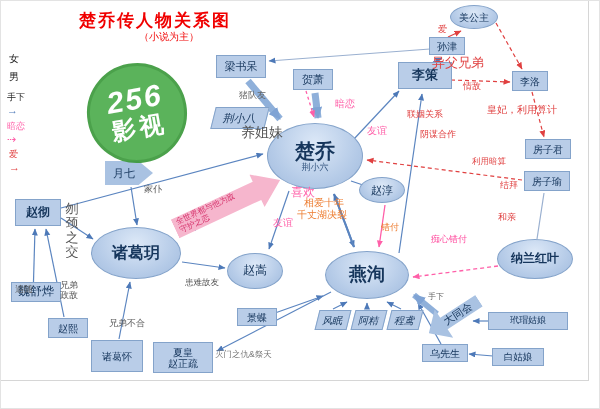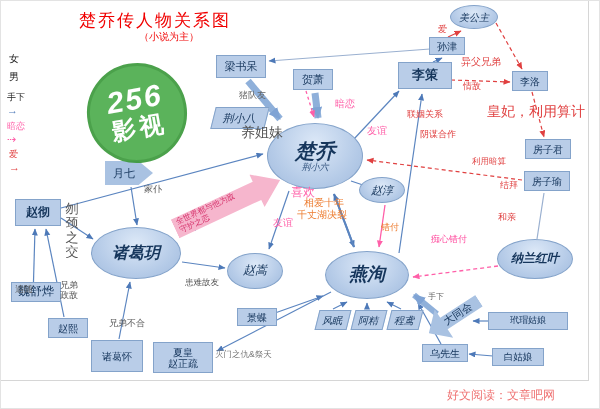--- a/index.html
+++ b/index.html
@@ -1,27 +1,27 @@
 <!DOCTYPE html>
 <html><head>
 <meta charset="utf-8">
 <style>
   html,body{margin:0;padding:0;background:#fff;font-family:"Liberation Sans","DejaVu Sans",sans-serif;}
   #stage{position:relative;width:600px;height:409px;background:#fff;overflow:hidden;border:1px solid #e3e3e3;box-sizing:border-box;}
   #canvas-edge{position:absolute;left:0;top:0;width:587px;height:379px;border-right:1px solid #d6d6d6;border-bottom:1px solid #d6d6d6;z-index:0;}
   .node{position:absolute;box-sizing:border-box;display:flex;flex-direction:column;align-items:center;justify-content:center;
         background:#b9cde8;border:1px solid #84a3ca;color:#16365c;z-index:2;text-align:center;line-height:1.1;white-space:nowrap;}
-  .ell{border-radius:50%;background:radial-gradient(ellipse at 50% 30%,#dce8f7 0%,#b4cae7 65%,#a2bbdd 100%);font-style:italic;}
+  .ell{border-radius:50%;background:radial-gradient(ellipse at 50% 30%,#dce8f7 0%,#b4cae7 65%,#a2bbdd 100%);}
   .skew{transform:skewX(-14deg);}
   .arrow-right{clip-path:polygon(0 0,70% 0,100% 50%,70% 100%,0 100%);border:none;background:#a9c2e2;}
   .bold{font-weight:bold;}
   .sub{font-size:9px;color:#2f517c;margin-top:1px;}
   .lbl{position:absolute;z-index:3;white-space:nowrap;line-height:1.1;}
   .lbl.wrap{white-space:normal;word-break:break-all;text-align:center;}
-  #title{position:absolute;left:78px;top:8px;color:#f00000;font-size:17px;font-weight:normal;letter-spacing:2px;z-index:4;}
+  #title{position:absolute;left:78px;top:8px;color:#f00000;font-size:17px;font-weight:bold;letter-spacing:2px;z-index:4;}
   #subtitle{position:absolute;left:138px;top:29px;color:#f00000;font-size:10px;z-index:4;}
   #badge{position:absolute;left:86px;top:62px;width:100px;height:100px;border-radius:50%;background:#4fae4f;border:3px solid #3e9a3e;
          box-sizing:border-box;display:flex;flex-direction:column;align-items:center;justify-content:center;transform:rotate(-10deg);
          opacity:.93;z-index:4;color:#fff;}
   #badge .b1{font-size:30px;font-weight:bold;font-style:italic;letter-spacing:2px;line-height:1;}
   #badge .b2{font-size:24px;font-weight:bold;letter-spacing:4px;line-height:1.2;}
   #pink-arrow{position:absolute;left:174px;top:210px;width:116px;height:36px;background:#f6b6cd;
          clip-path:polygon(0 22%,78% 22%,78% 0,100% 50%,78% 100%,78% 78%,0 78%);
          transform:rotate(-25deg);transform-origin:0 50%;z-index:2;display:flex;flex-direction:column;justify-content:center;
          padding-left:4px;box-sizing:border-box;}
@@ -100,21 +100,20 @@
       <line x1="305" y1="90" x2="313" y2="116" stroke-dasharray="3 3" marker-end="url(#mp)"></line>
     </g>
   </svg>
 
   <div id="title">楚乔传人物关系图</div>
   <div id="subtitle">（小说为主）</div>
   <div id="badge">
     <span class="b1">256</span>
     <span class="b2">影视</span>
   </div>
-  <div id="watermark">好文阅读：文章吧网</div>
 
   <div class="lbl legend" style="left:8px;top:52px;font-size:10px">女</div>
   <div class="lbl legend" style="left:8px;top:70px;font-size:10px">男</div>
   <div class="lbl legend" style="left:6px;top:92px;font-size:9px">手下</div>
   <div class="lbl" style="left:6px;top:103px;font-size:11px;color:#4d79b8;font-weight:bold">→</div>
   <div class="lbl" style="left:6px;top:121px;font-size:9px;color:#ff5fa8">暗恋</div>
   <div class="lbl" style="left:6px;top:132px;font-size:11px;color:#ff5fa8">⇢</div>
   <div class="lbl" style="left:8px;top:149px;font-size:9px;color:#e04040">爱</div>
   <div class="lbl" style="left:8px;top:160px;font-size:11px;color:#e04040">→</div>
 
@@ -153,23 +152,23 @@
   <div class="node" style="left:421px;top:343px;width:46px;height:18px;font-size:10px">乌先生</div>
   <div class="node" style="left:487px;top:311px;width:80px;height:18px;font-size:9px">玳瑁姑娘</div>
   <div class="node" style="left:491px;top:347px;width:52px;height:18px;font-size:9.5px">白姑娘</div>
 
   <div id="pink-arrow">
     <span>全世界都与他为敌</span>
     <span>守护之恋</span>
   </div>
 
   <div class="lbl" style="left:437px;top:24px;font-size:9px;color:#e04040">爱</div>
-  <div class="lbl" style="left:460px;top:55px;font-size:10px;color:#e04040">异父兄弟</div>
+  <div class="lbl" style="left:431px;top:55px;font-size:13px;color:#e04040">异父兄弟</div>
   <div class="lbl" style="left:462px;top:81px;font-size:9px;color:#e04040">情敌</div>
-  <div class="lbl" style="left:486px;top:103px;font-size:14px;color:#e04040">皇妃，利用算计</div>
+  <div class="lbl" style="left:486px;top:103px;font-size:10px;color:#e04040">皇妃，利用算计</div>
   <div class="lbl" style="left:406px;top:109px;font-size:9px;color:#e04040">联姻关系</div>
   <div class="lbl" style="left:419px;top:129px;font-size:9px;color:#e04040">阴谋合作</div>
   <div class="lbl" style="left:471px;top:156px;font-size:8.5px;color:#e04040">利用暗算</div>
   <div class="lbl" style="left:499px;top:180px;font-size:9px;color:#e04040">结拜</div>
   <div class="lbl" style="left:497px;top:212px;font-size:9px;color:#e04040">和亲</div>
   <div class="lbl" style="left:334px;top:97px;font-size:10px;color:#ff5fa8">暗恋</div>
   <div class="lbl" style="left:238px;top:90px;font-size:9px;color:#666">猪队友</div>
   <div class="lbl" style="left:240px;top:124px;font-size:14px;color:#555">养姐妹</div>
   <div class="lbl" style="left:366px;top:124px;font-size:10px;color:#ff5fa8">友谊</div>
   <div class="lbl" style="left:290px;top:185px;font-size:12px;color:#ff5fa8">喜欢</div>

